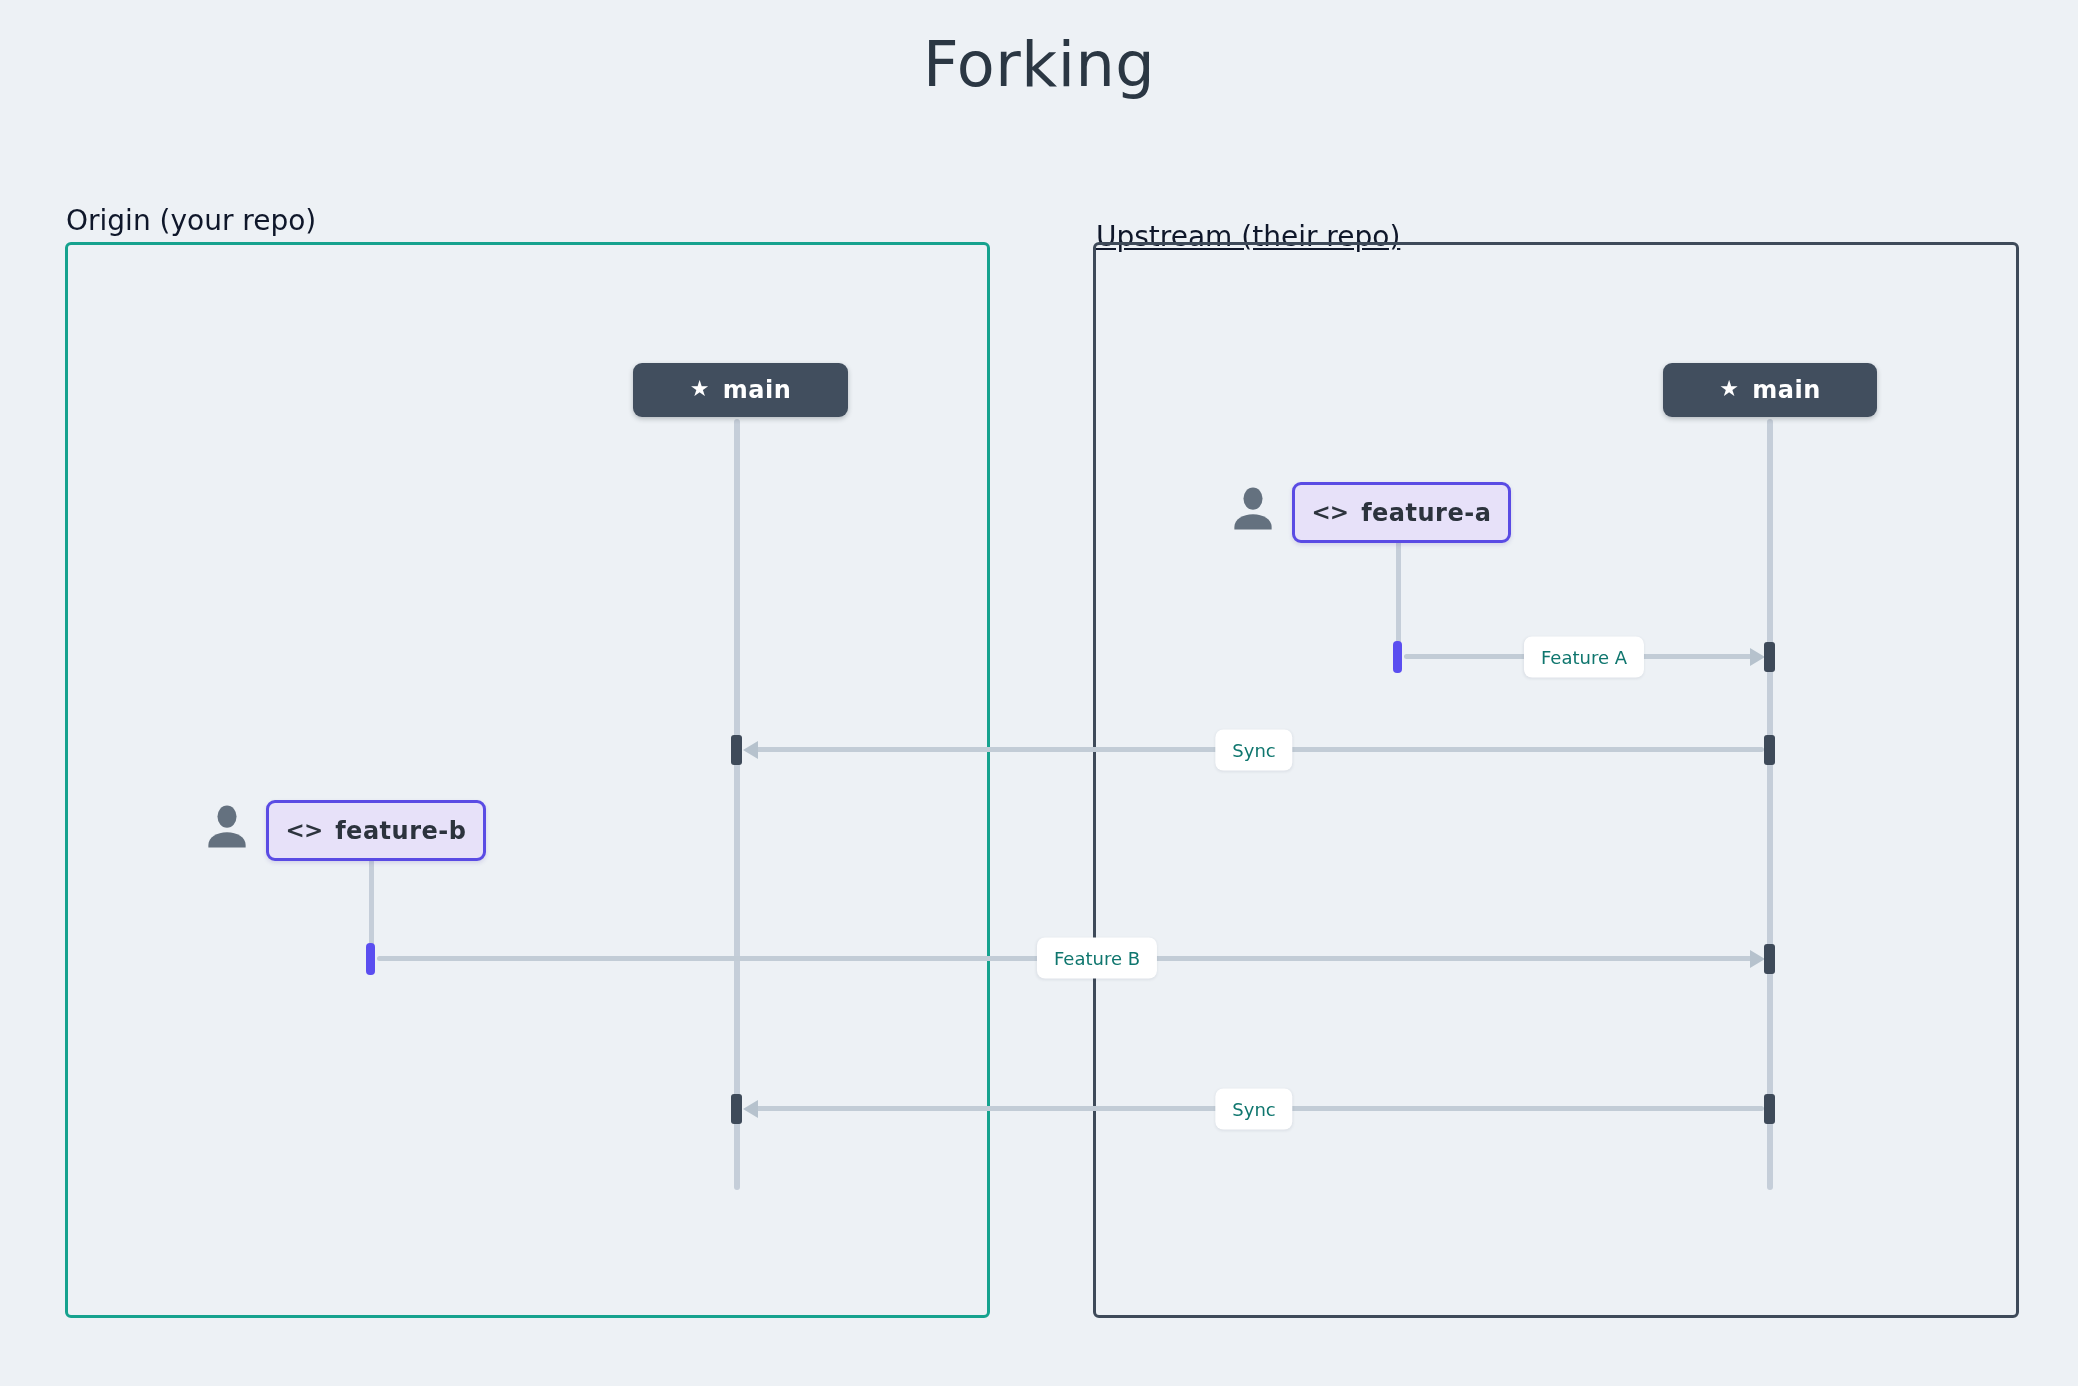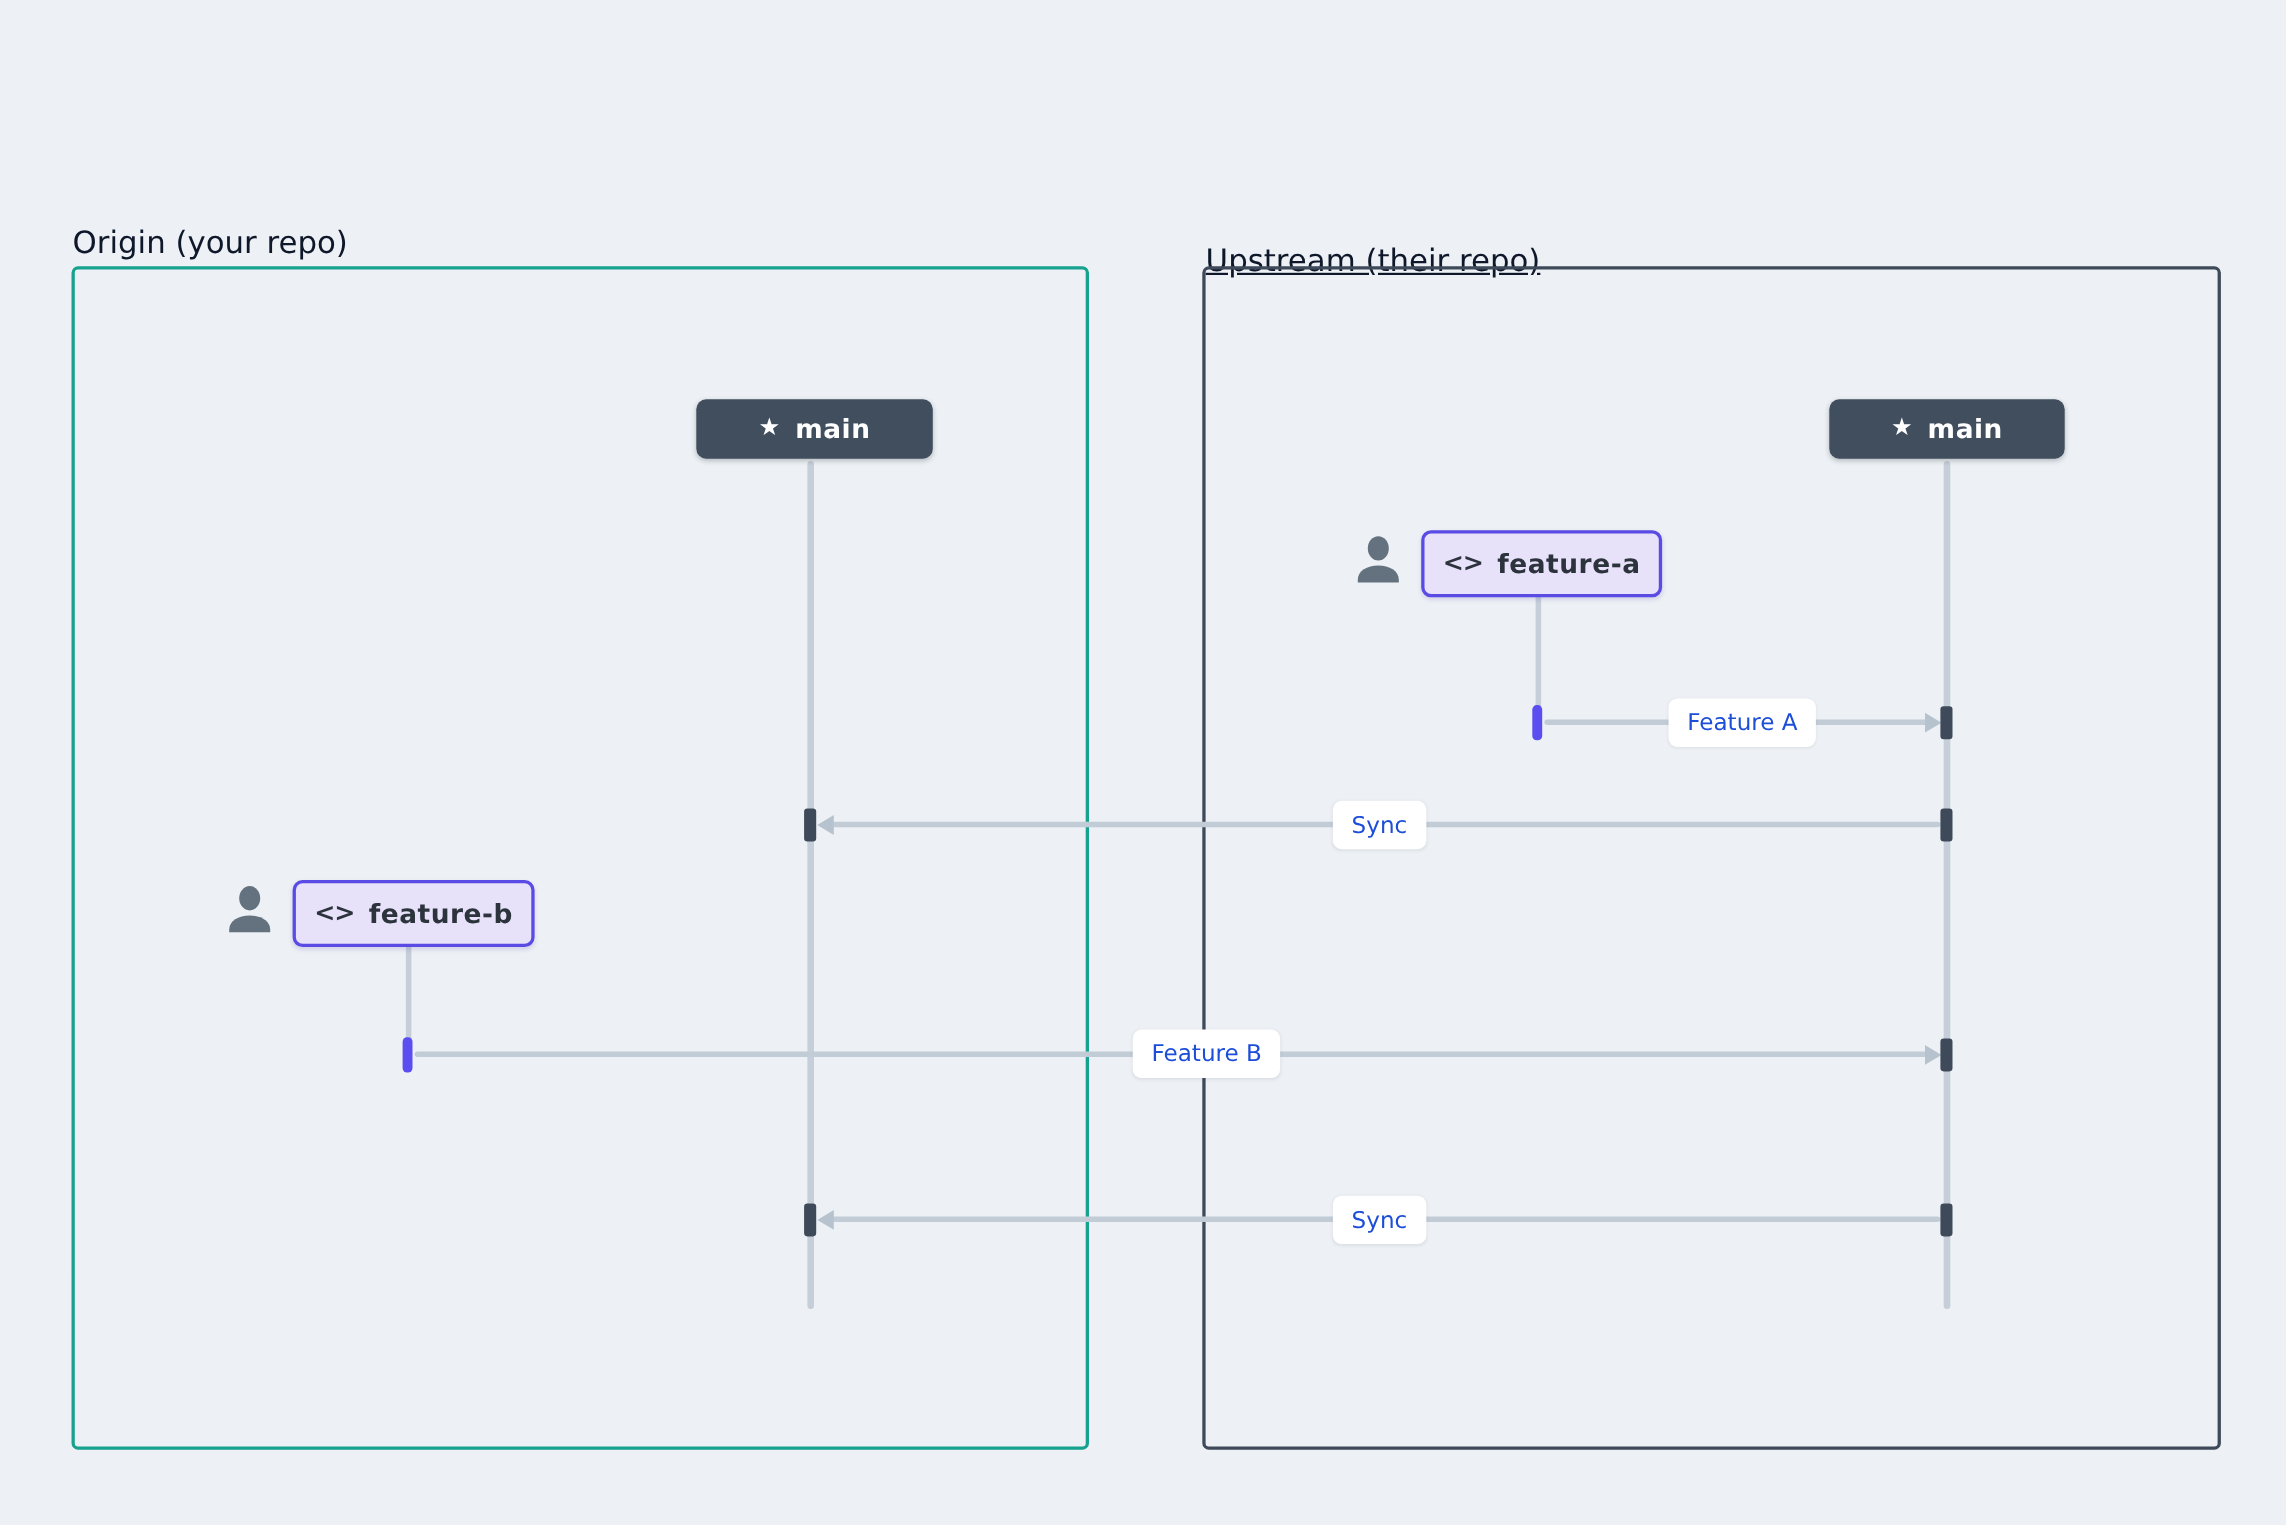--- a/index.html
+++ b/index.html
@@ -49,29 +49,30 @@
   .actbar.purple{width:9px;height:32px;border-radius:4px;background:#5b4ef0;}
   
   .msg-line{height:5px;background:#c2ccd6;border-radius:3px;}
   .head{width:0;height:0;}
   .head.right{border-top:9px solid transparent;border-bottom:9px solid transparent;border-left:15px solid #b6c2cd;}
   .head.left{border-top:9px solid transparent;border-bottom:9px solid transparent;border-right:15px solid #b6c2cd;}
   
   .msg-card{
     transform:translate(-50%,-50%);
     background:#ffffff;border-radius:8px;padding:10px 17px;
-    font-size:21px;font-weight:500;color:#1d4ed8;white-space:nowrap;
+    font-size:18px;font-weight:500;color:#0f766e;white-space:nowrap;
     box-shadow:0 1px 3px rgba(30,40,60,.08);
   }
 </style>
 </head>
 <body>
 
 <div id="canvas">
 
+  <div class="abs page-title">Forking</div>
 
   <div class="abs pbox-label origin">Origin (your repo)</div>
   <div class="abs pbox origin"></div>
   <div class="abs pbox-label upstream">Upstream (their repo)</div>
   <div class="abs pbox upstream"></div>
 
   <div class="abs lifeline ll-origin-main"></div>
   <div class="abs lifeline ll-upstream-main"></div>
   <div class="abs lifeline ll-feature-a"></div>
   <div class="abs lifeline ll-feature-b"></div>

